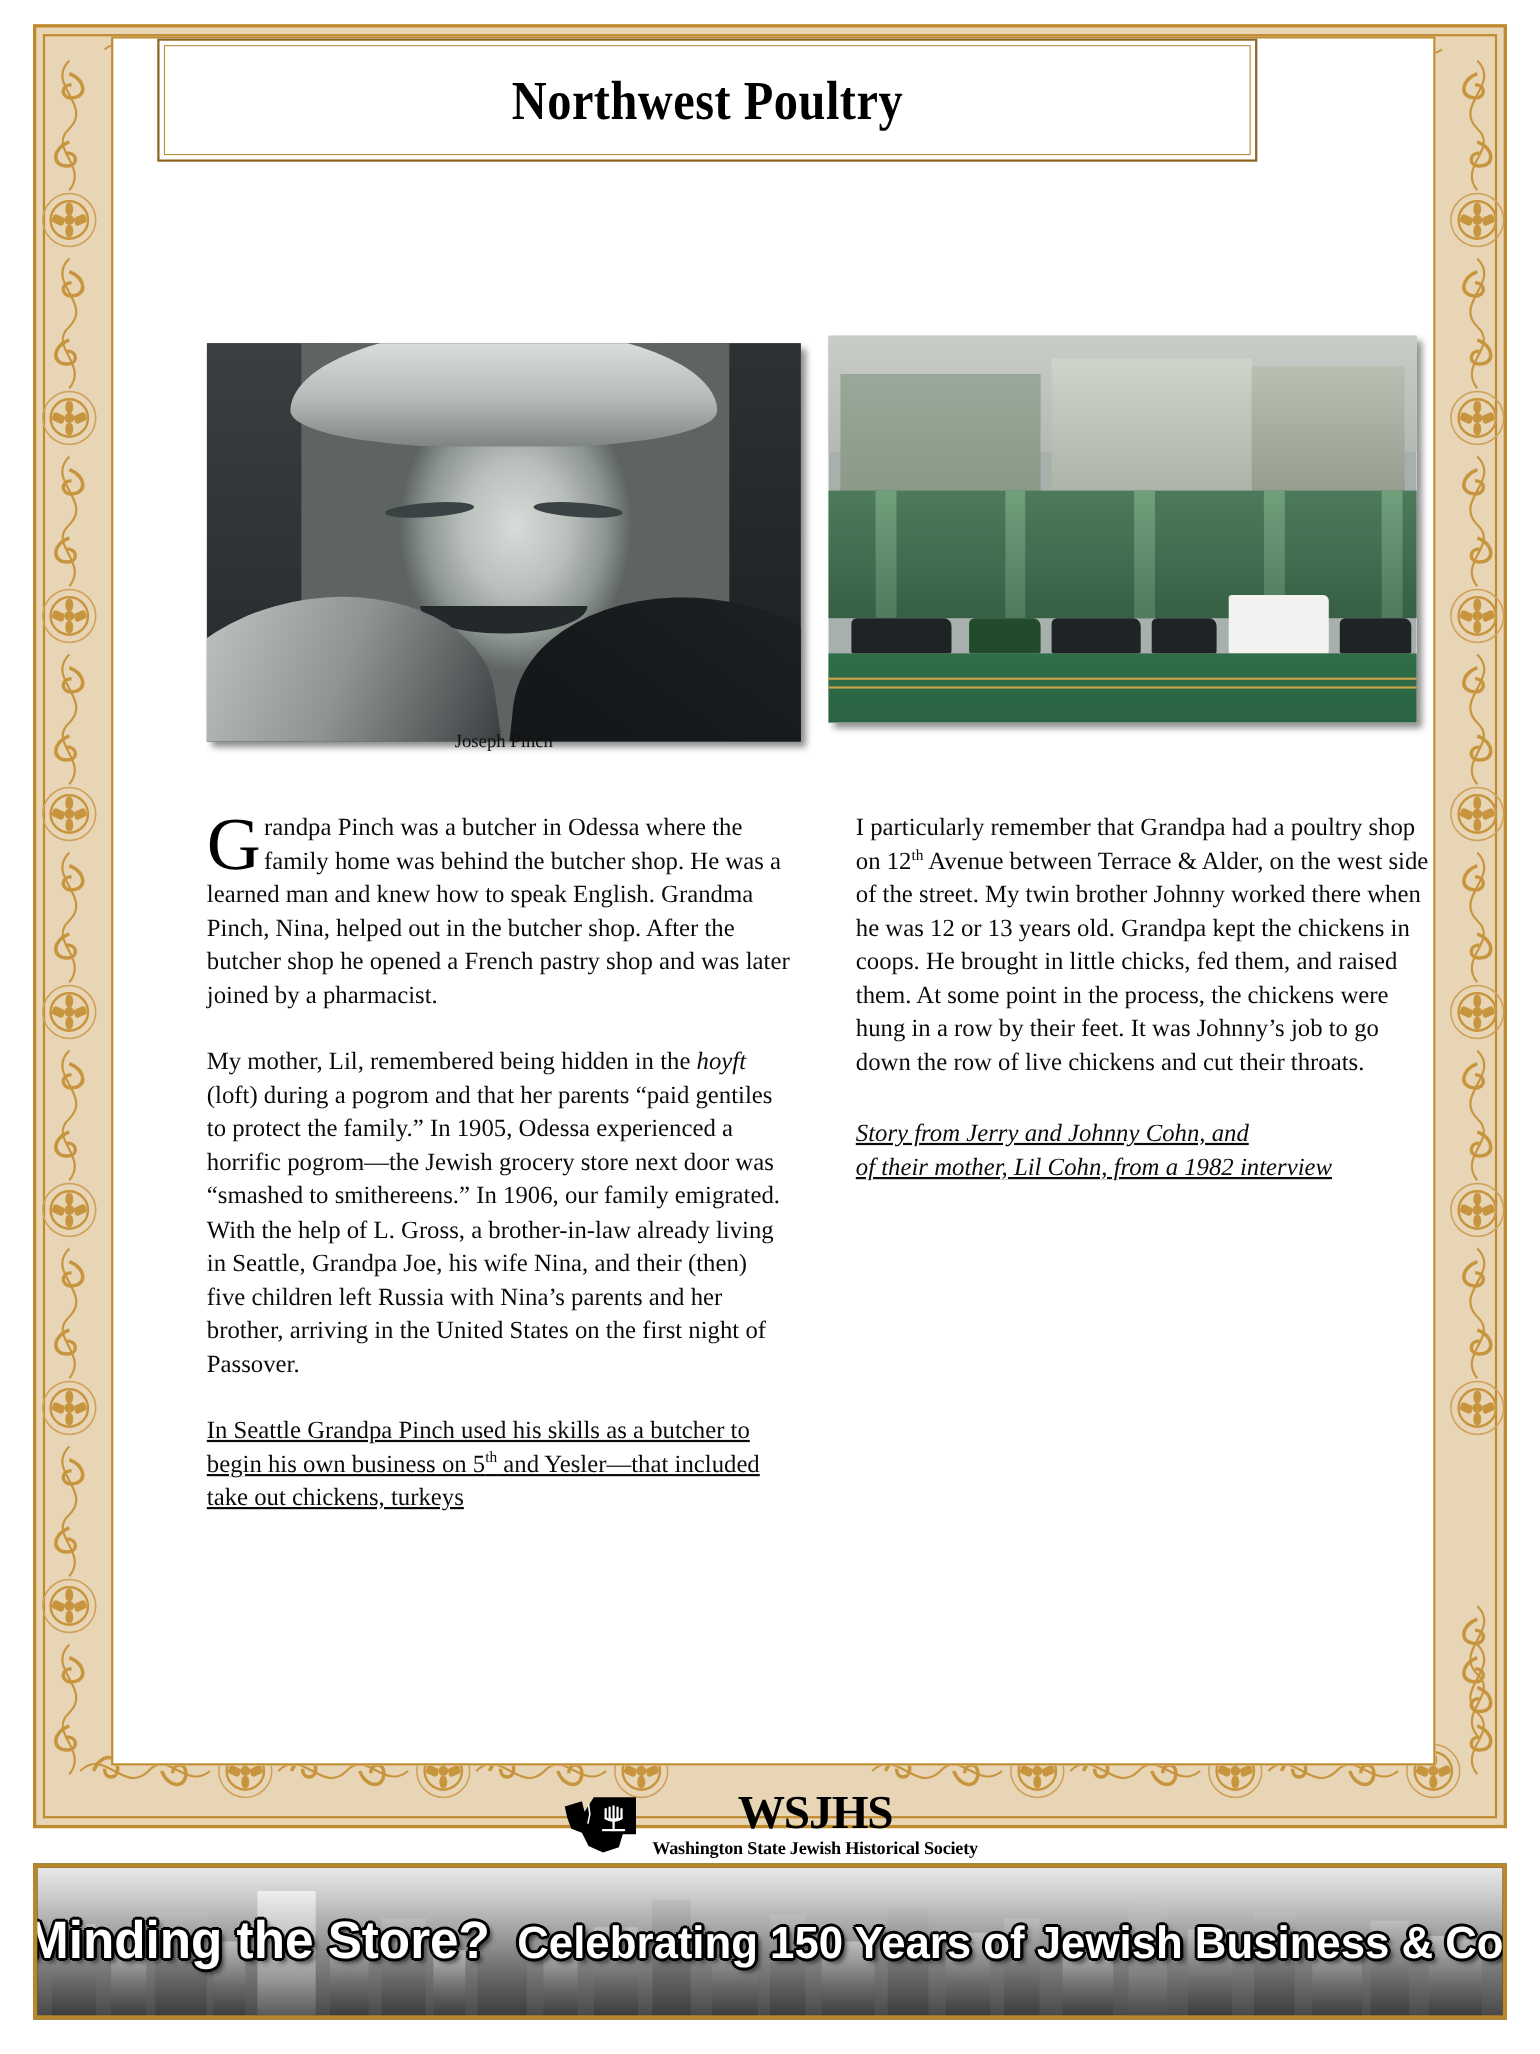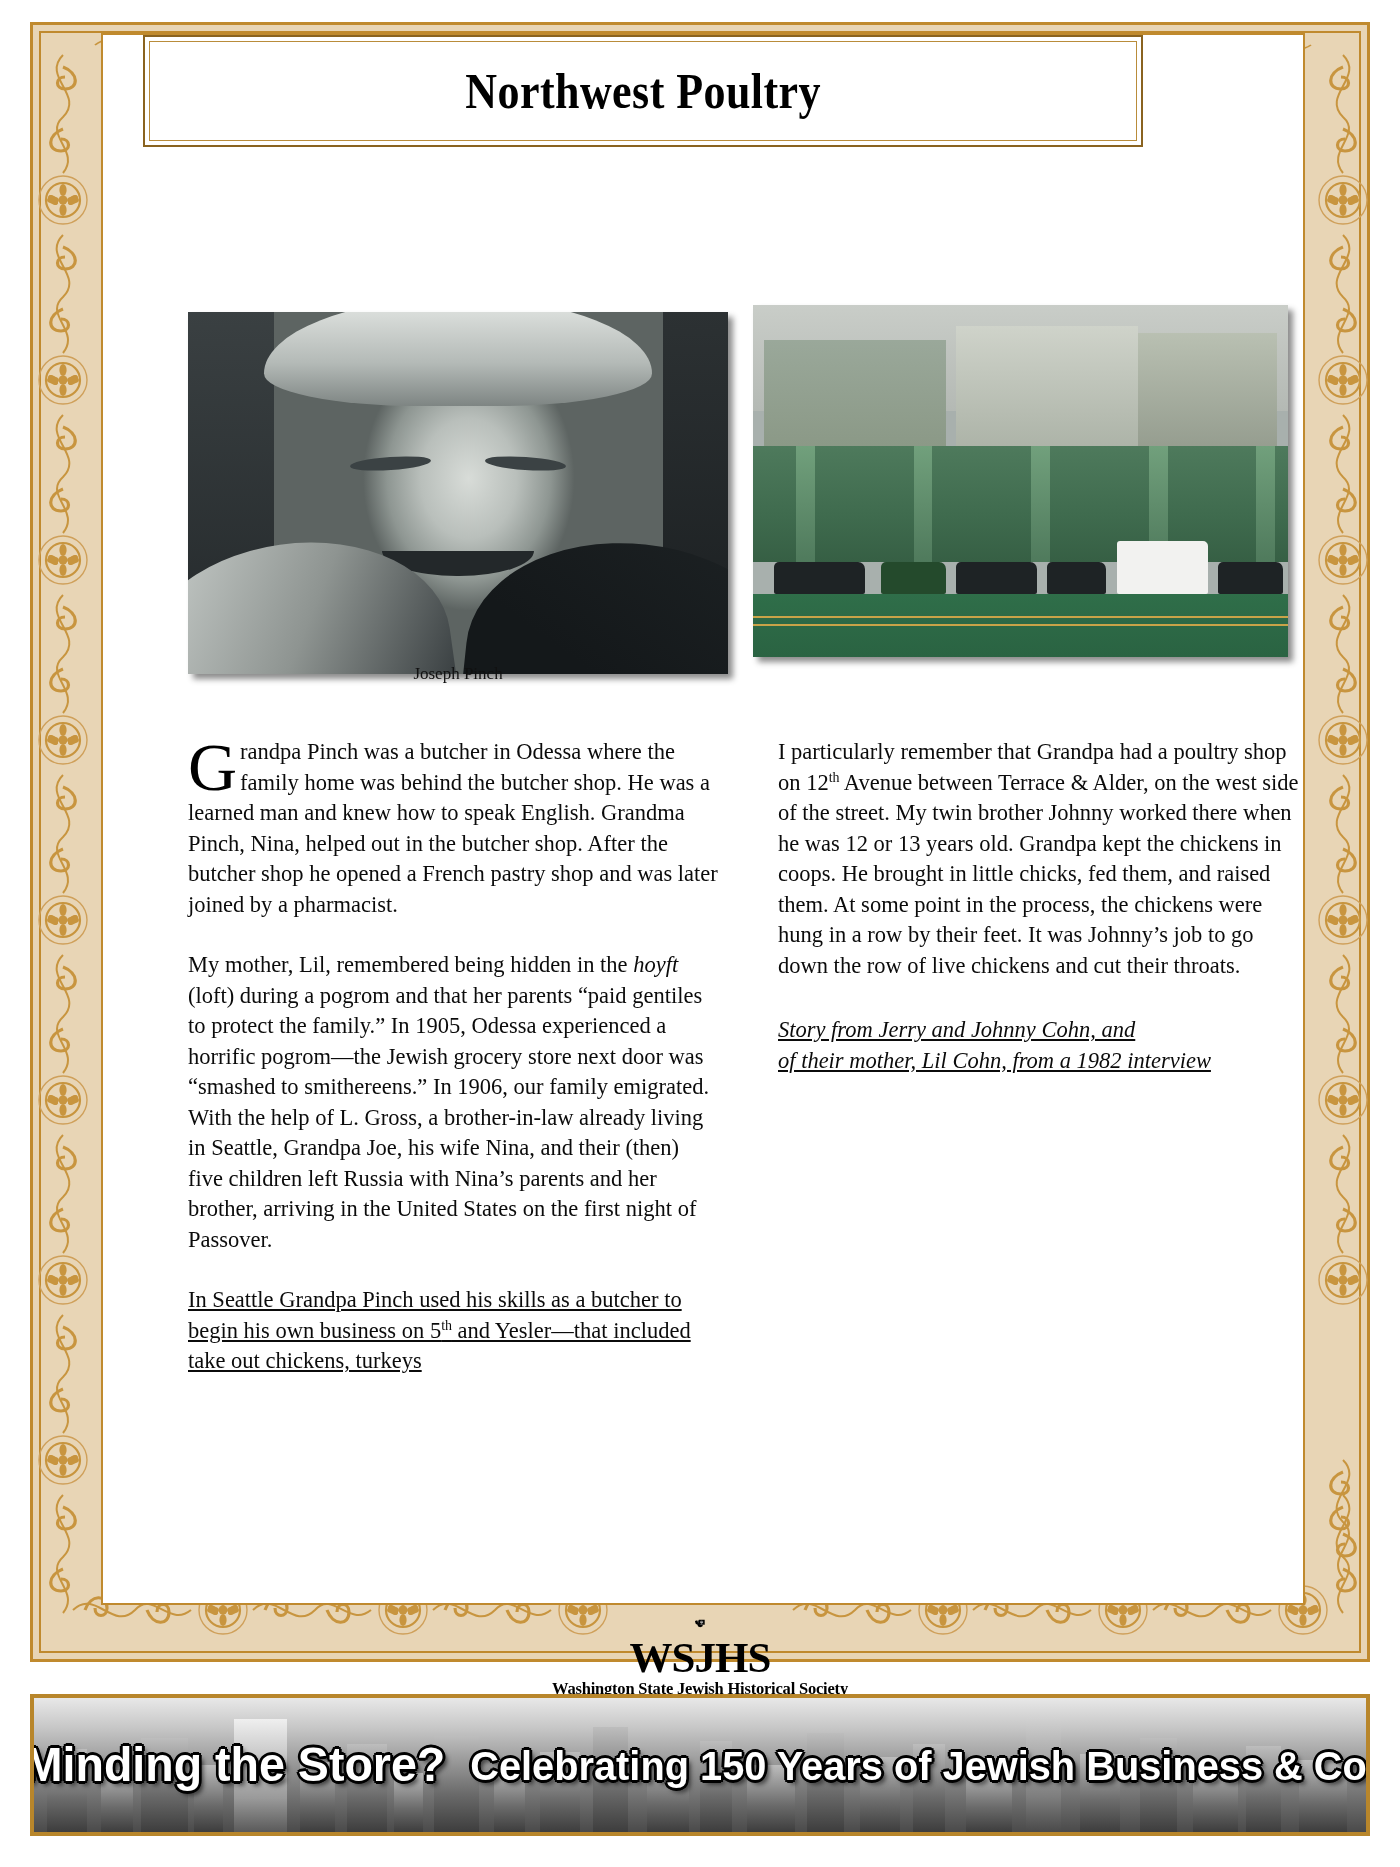--- a/index.html
+++ b/index.html
@@ -272,21 +272,20 @@
   .logo-wrap {
     position: absolute;
     left: 0; right: 0;
     top: 1594px;
     height: 80px;
     display: flex;
     align-items: center;
     justify-content: center;
     gap: 10px;
     z-index: 6;
-    flex-direction: column;
   }
   .logo-mark { width: 72px; height: 60px; }
   .logo-text { display: flex; flex-direction: column; align-items: center; }
   .logo-acronym {
     font-family: "Liberation Serif", serif;
     font-size: 43px;
     font-weight: bold;
     letter-spacing: -1px;
     line-height: 40px;
     color: #000;

